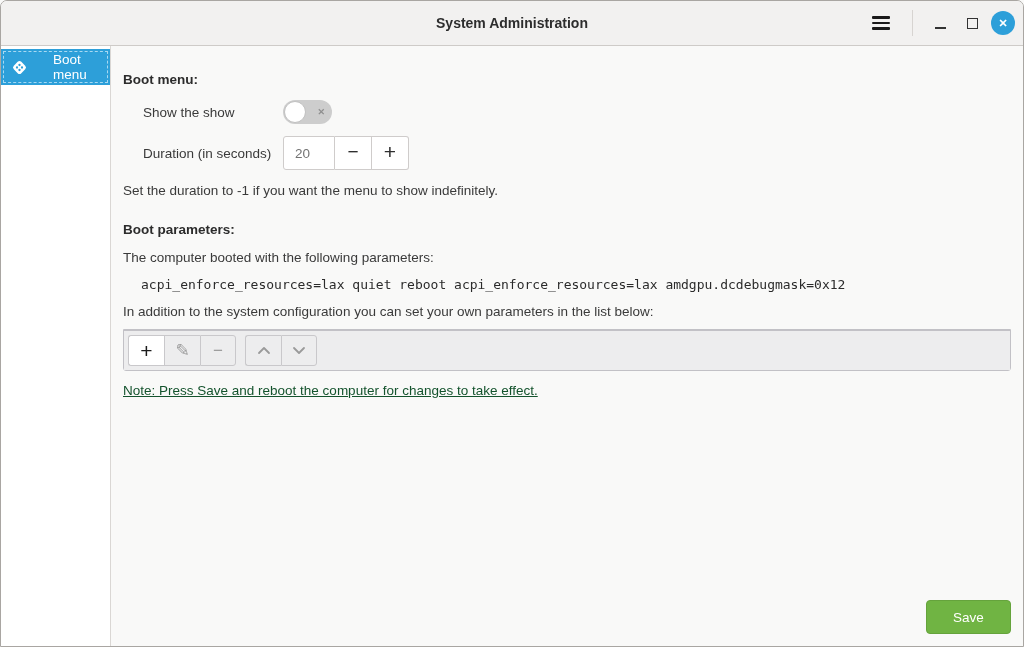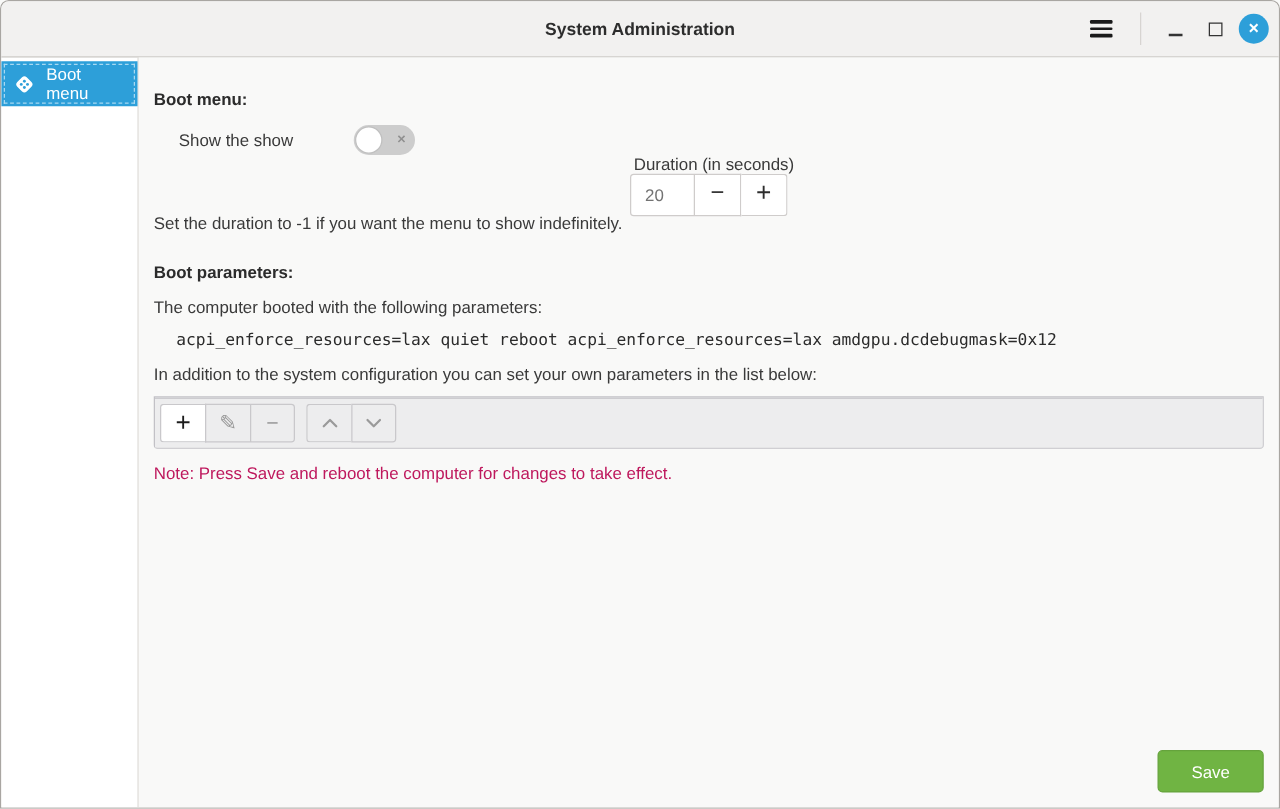--- a/index.html
+++ b/index.html
@@ -57,42 +57,42 @@
   }
   
   .body-row { flex: 1; display: flex; min-height: 0; }
   .sidebar {
     width: 110px; flex: 0 0 110px;
     background: #ffffff;
     border-right: 1px solid #dad7d4;
     padding-top: 3px;
   }
   .sidebar-item {
-    height: 36px; display: flex; align-items: center; gap: 8px;
+    height: 36px; display: flex; align-items: center; gap: 24px;
     padding: 0 8px 0 9px; cursor: pointer;
     color: #4a4a4a; font-size: 13.5px;
   }
   .sidebar-item.selected {
     background: #2d9fd9; color: #ffffff;
     outline: 1px dashed #a8d9f2; outline-offset: -3px;
   }
   .sidebar-item .icon { width: 19px; height: 19px; flex: 0 0 19px; }
   
   .main {
     flex: 1; position: relative;
     padding: 26px 12px 0 12px;
     background: #f9f9f8;
   }
   h3.section-heading {
     font-size: 13.5px; font-weight: bold; color: #2c2c2c;
     line-height: 16px;
   }
   .form-row { display: flex; align-items: center; }
   .row-show { margin-top: 12px; height: 24px; }
-  .row-duration { height: 34px; flex-direction: column; }
+  .row-duration { margin-top: 12px; height: 34px; }
   .form-label { width: 160px; padding-left: 20px; color: #3a3a3a; }
   
   .toggle {
     width: 49px; height: 24px; border-radius: 12px;
     background: #cdcdcd; position: relative; cursor: pointer;
     border: none; padding: 0;
   }
   .toggle .knob {
     position: absolute; left: 1px; top: 1px;
     width: 22px; height: 22px; border-radius: 50%;
@@ -148,21 +148,21 @@
     width: 36px; height: 31px;
     border: 1px solid #c9c8cb; border-right: none;
     background: transparent; cursor: pointer;
     display: flex; align-items: center; justify-content: center;
     font-size: 17px; color: #9a9a9a;
   }
   .btn-group .tb-btn:first-child { border-radius: 3px 0 0 3px; }
   .btn-group .tb-btn:last-child { border-right: 1px solid #c9c8cb; border-radius: 0 3px 3px 0; }
   .tb-btn.enabled { background: #ffffff; color: #1c1c1c; font-size: 21px; }
   .tb-btn svg { display: block; }
-  .note-text { margin-top: 12px; color: #be185d; }
+  .note-text { margin-top: 12px; color: #14532d; text-decoration: underline; }
   
   .save-btn {
     position: absolute; right: 12px; bottom: 12px;
     width: 85px; height: 34px;
     background: #70b443; border: 1px solid #65a33c; border-radius: 4px;
     color: #ffffff; font-size: 13.5px; cursor: pointer;
     font-family: "Liberation Sans", sans-serif;
     margin-top: 28px;
   }
 </style>

